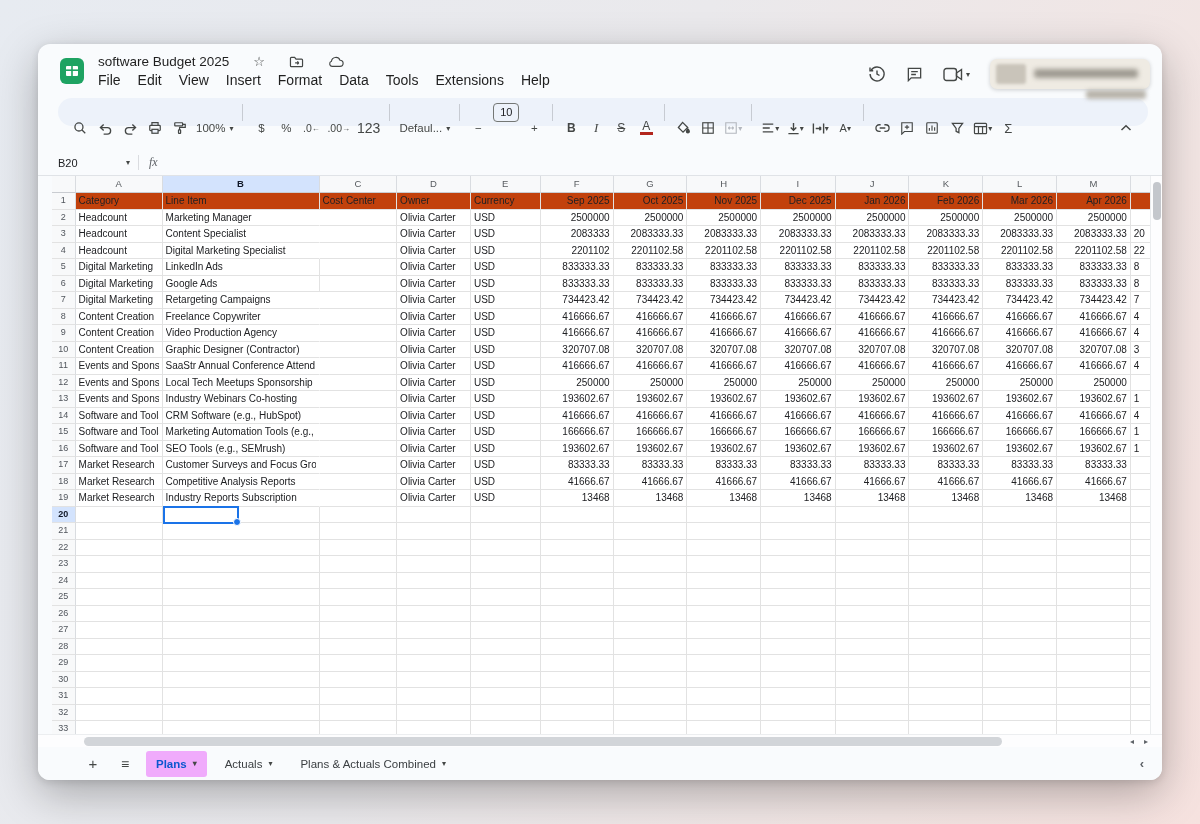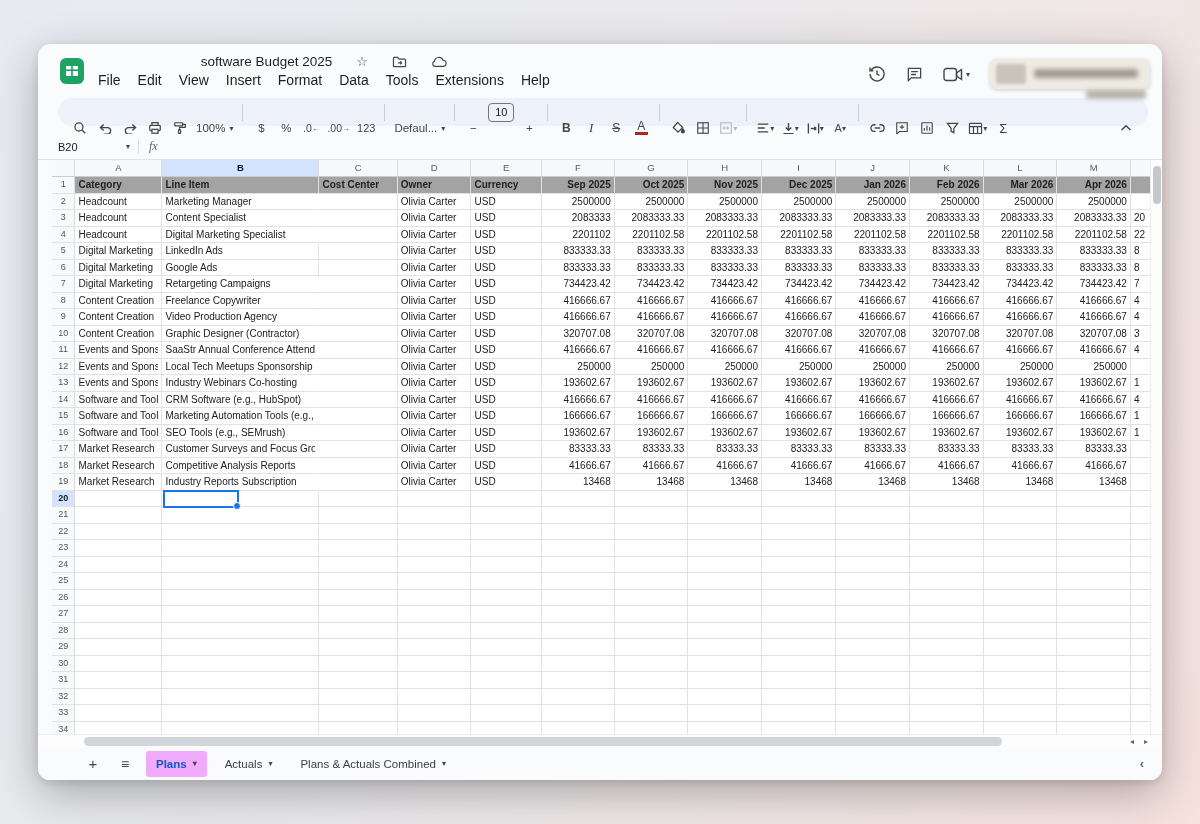--- a/index.html
+++ b/index.html
@@ -12,21 +12,21 @@
   .window {
     position:absolute; left:38px; top:44px; width:1124px; height:736px;
     background:#f9fbfd; border-radius:12px;
     box-shadow:0 14px 44px rgba(0,0,0,.28), 0 2px 8px rgba(0,0,0,.12);
     display:flex; flex-direction:column; overflow:hidden;
   }
   
   .app-header { height:52px; display:flex; align-items:flex-start; padding:10px 14px 0 20px; position:relative; flex:0 0 auto; }
   .logo { width:28px; height:28px; margin-top:3px; margin-right:12px; flex:0 0 auto; }
   .title-block { display:flex; flex-direction:column; gap:2px; }
-  .title-row { display:flex; align-items:center; gap:24px;justify-content:center; }
+  .title-row { display:flex; align-items:center; gap:24px; }
   .doc-title { font-size:13.5px; color:#1f1f1f; }
   .title-ic { color:#444746; display:flex; align-items:center; }
   .star-glyph { font-size:13px; color:#444746; }
   .menu-row { display:flex; gap:17px; margin-top:1px; }
   .menu-item { font-size:14px; color:#1f1f1f; cursor:default; }
   .header-right { position:absolute; right:12px; top:8px; height:44px; display:flex; align-items:center; gap:20px; }
   .hr-ic { color:#444746; display:flex; align-items:center; }
   .cam-wrap { display:flex; align-items:center; gap:3px; }
   .caret { font-size:8px; color:#444746; }
   .redact-pill { position:relative; width:160px; height:30px; background:#efebe3; border-radius:7px;
@@ -48,38 +48,38 @@
   .tb-color { position:relative; font-size:12px; flex-direction:column; line-height:10px; }
   .tb-color .bar { display:block; width:13px; height:3px; background:#b3261e; margin-top:1px; }
   .fontsize-box { width:26px; height:19px; border:1px solid #747775; border-radius:4px; background:#edf2fa;
     font-size:11px; color:#202124; display:flex; align-items:center; justify-content:center; margin:0 2px; }
   .tb-dec { font-size:10.5px; letter-spacing:0; }
   .tb-sum { font-size:13px; }
   .tb-muted { color:#a8adb4; }
   .tb-spring { flex:1; }
   .tb-collapse { color:#444746; font-size:11px; }
   
-  .formula-bar { height:26px; display:flex; align-items:center; padding-left:14px; border-bottom:1px solid #e0e3e7; background:#f9fbfd; flex:0 0 auto; }
+  .formula-bar { height:26px; display:flex; align-items:center; padding-left:14px; border-bottom:1px solid #e0e3e7; background:#f9fbfd; flex:0 0 auto;margin-top:16px; }
   .name-box { width:86px; display:flex; align-items:center; justify-content:space-between; padding:0 8px 0 6px; }
   .name-box .ref { font-size:11px; color:#202124; }
   .fb-sep { width:1px; height:15px; background:#dadce0; margin-right:10px; }
   .fx { font-family:"Liberation Serif", serif; font-style:italic; font-size:12px; color:#5f6368; margin-right:12px; }
   .fb-input { flex:1; height:100%; }
   
   .grid-wrap { flex:1 1 auto; overflow:hidden; position:relative; padding-left:14px; background:#f9fbfd; }
   table#grid { border-collapse:separate; border-spacing:0; table-layout:fixed; background:#fff; }
   #grid th, #grid td { overflow:hidden; white-space:nowrap; font-size:10px; line-height:15.5px;
     height:16.5px; padding:0 3px; border-right:1px solid #e2e2e2; border-bottom:1px solid #e2e2e2; color:#202124; }
   #grid .chead th { height:17px; background:#f8f9fa; color:#575b5f; font-weight:normal; font-size:9.5px;
     text-align:center; border-bottom:1px solid #c9ccd1; border-right:1px solid #d9dce0; }
   #grid th.corner { background:#f8f9fa; }
   #grid th.selcol { background:#d3e3fd; color:#111827; font-weight:bold; }
   #grid td.rn { background:#f8f9fa; color:#50555c; text-align:center; font-size:9px; border-right:1px solid #d9dce0; }
   #grid td.selrow { background:#d3e3fd; color:#111827; font-weight:bold; }
-  #grid td.hdr { background:#a3a3a3; font-weight:bold; }
+  #grid td.hdr { background:#c2410c; font-weight:normal; }
   #grid td.num { text-align:right; }
   #grid td.tx  { text-align:left; }
   #grid td.bcell { overflow:visible; }
   #grid td.bcell .bspan { width:150px; overflow:hidden; white-space:nowrap; }
   #grid td.noline { border-right-color:transparent; }
   #grid td .aclip { width:80px; overflow:hidden; white-space:nowrap; }
   .sel-overlay { position:absolute; left:125px; top:329.5px; width:76px; height:18px;
     border:2px solid #1a73e8; pointer-events:auto; }
   .sel-overlay::after { content:""; position:absolute; right:-4px; bottom:-4px; width:6px; height:6px;
     border-radius:50%; background:#1a73e8; border:1px solid #fff; }
@@ -208,21 +208,21 @@
     <span class="tb">$</span>
     <span class="tb">%</span>
     <span class="tb tb-dec">
         <span>.0</span>
         <span style="font-size:8px">←</span>
       </span>
     <span class="tb tb-dec">
         <span>.00</span>
         <span style="font-size:8px">→</span>
       </span>
-    <span class="tb" style="font-size:11px">123</span>
+    <span class="tb" style="font-size:14px">123</span>
     <span class="tb-sep"></span>
     <span class="tb tb-font">
       <span>Defaul...</span>
         <span class="caret">▾</span>
     </span>
     <span class="tb-sep"></span>
     <span class="tb">−</span>
     <span class="fontsize-box">10</span>
     <span class="tb">+</span>
     <span class="tb-sep"></span>

